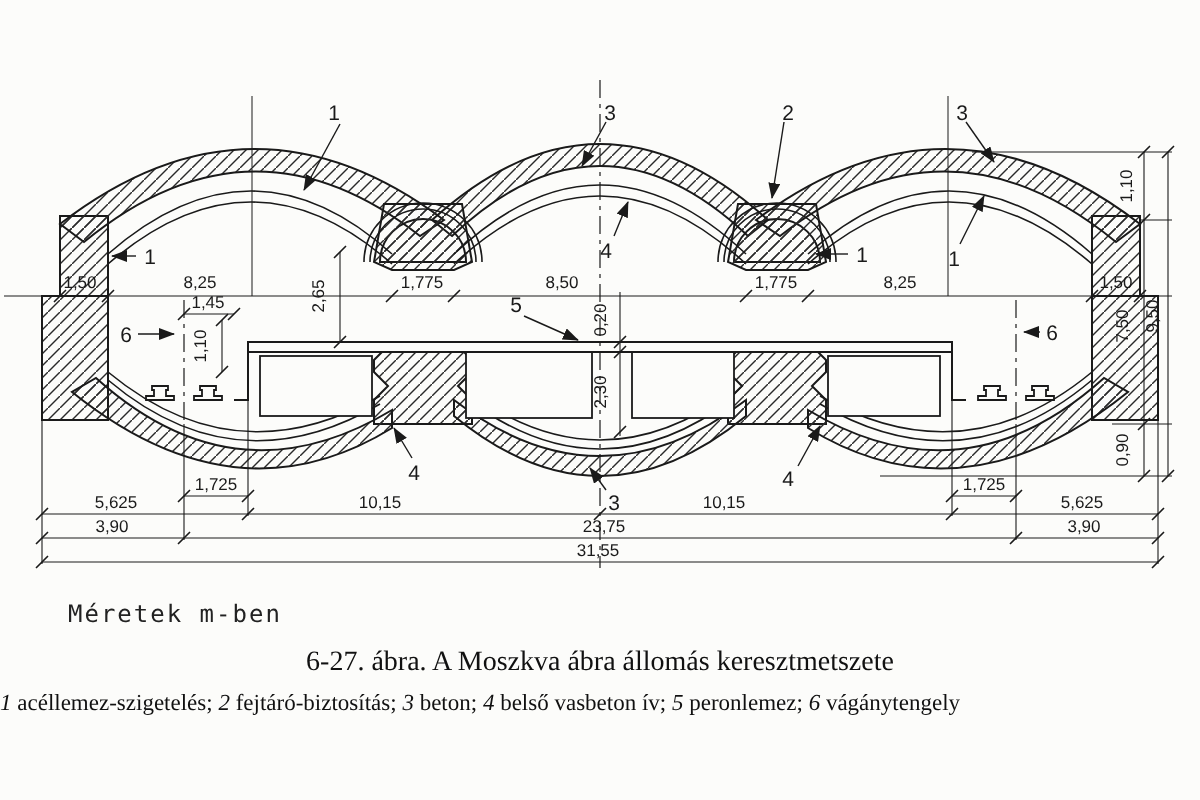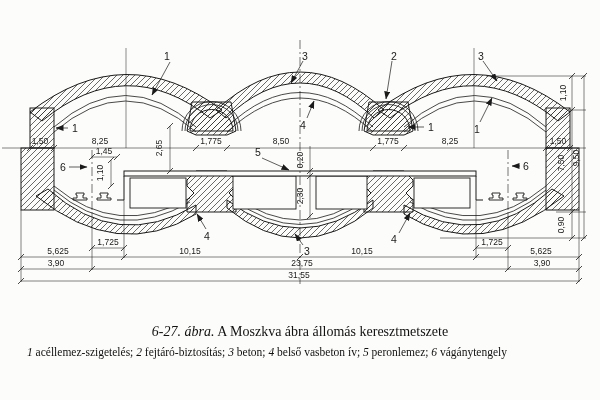--- a/index.html
+++ b/index.html
@@ -1,22 +1,22 @@
 <!DOCTYPE html>
 <html><head>
 <meta charset="utf-8">
 <style>
   html,body{margin:0;padding:0;}
   body{width:600px;height:400px;background:#fcfcfa;font-family:"Liberation Sans",sans-serif;color:#1a1a1a;overflow:hidden;}
   .page{position:relative;width:600px;height:400px;}
   svg{position:absolute;left:0;top:0;}
   .units{position:absolute;left:34px;top:300px;font-family:"DejaVu Sans Mono",monospace;font-size:12px;letter-spacing:1px;color:#222;}
   .fig-title{position:absolute;left:0;top:324px;width:600px;text-align:center;font-family:"Liberation Serif",serif;font-size:14px;color:#111;}
-  .fig-title .it{font-style:italic;}
-  .legend{position:absolute;left:0;top:346px;width:534px;text-align:center;font-family:"Liberation Serif",serif;font-size:11.5px;color:#111;white-space:nowrap;}
+  .fig-title .it{}
+  .legend{position:absolute;left:0;top:346px;width:534px;text-align:left;font-family:"Liberation Serif",serif;font-size:11.5px;color:#111;white-space:nowrap;}
   .legend .num{font-style:italic;}
   text{font-family:"Liberation Sans",sans-serif;fill:#1a1a1a;}
   .dim{font-size:8.5px;}
   .lbl{font-size:10.5px;}
 </style>
 </head>
 <body>
 
 <div class="page">
 
@@ -167,20 +167,21 @@
     <text class="lbl" x="303" y="129">4</text>
     <text class="lbl" x="258" y="156">5</text>
     <text class="lbl" x="63" y="171">6</text>
     <text class="lbl" x="526" y="170">6</text>
     <text class="lbl" x="207" y="240">4</text>
     <text class="lbl" x="394" y="243">4</text>
     <text class="lbl" x="307" y="255">3</text>
   </g>
 </svg>
 
+<div class="units">Méretek  m-ben</div>
 
 <div class="fig-title">
   <span class="it">6-27. ábra.</span><span> A Moszkva ábra állomás keresztmetszete</span>
 </div>
 
 <div class="legend">
   <span class="num">1</span><span> acéllemez-szigetelés; </span><span class="num">2</span><span> fejtáró-biztosítás; </span><span class="num">3</span><span> beton; </span><span class="num">4</span><span> belső vasbeton ív; </span><span class="num">5</span><span> peronlemez; </span><span class="num">6</span><span> vágánytengely</span>
 </div>
 
 </div>

